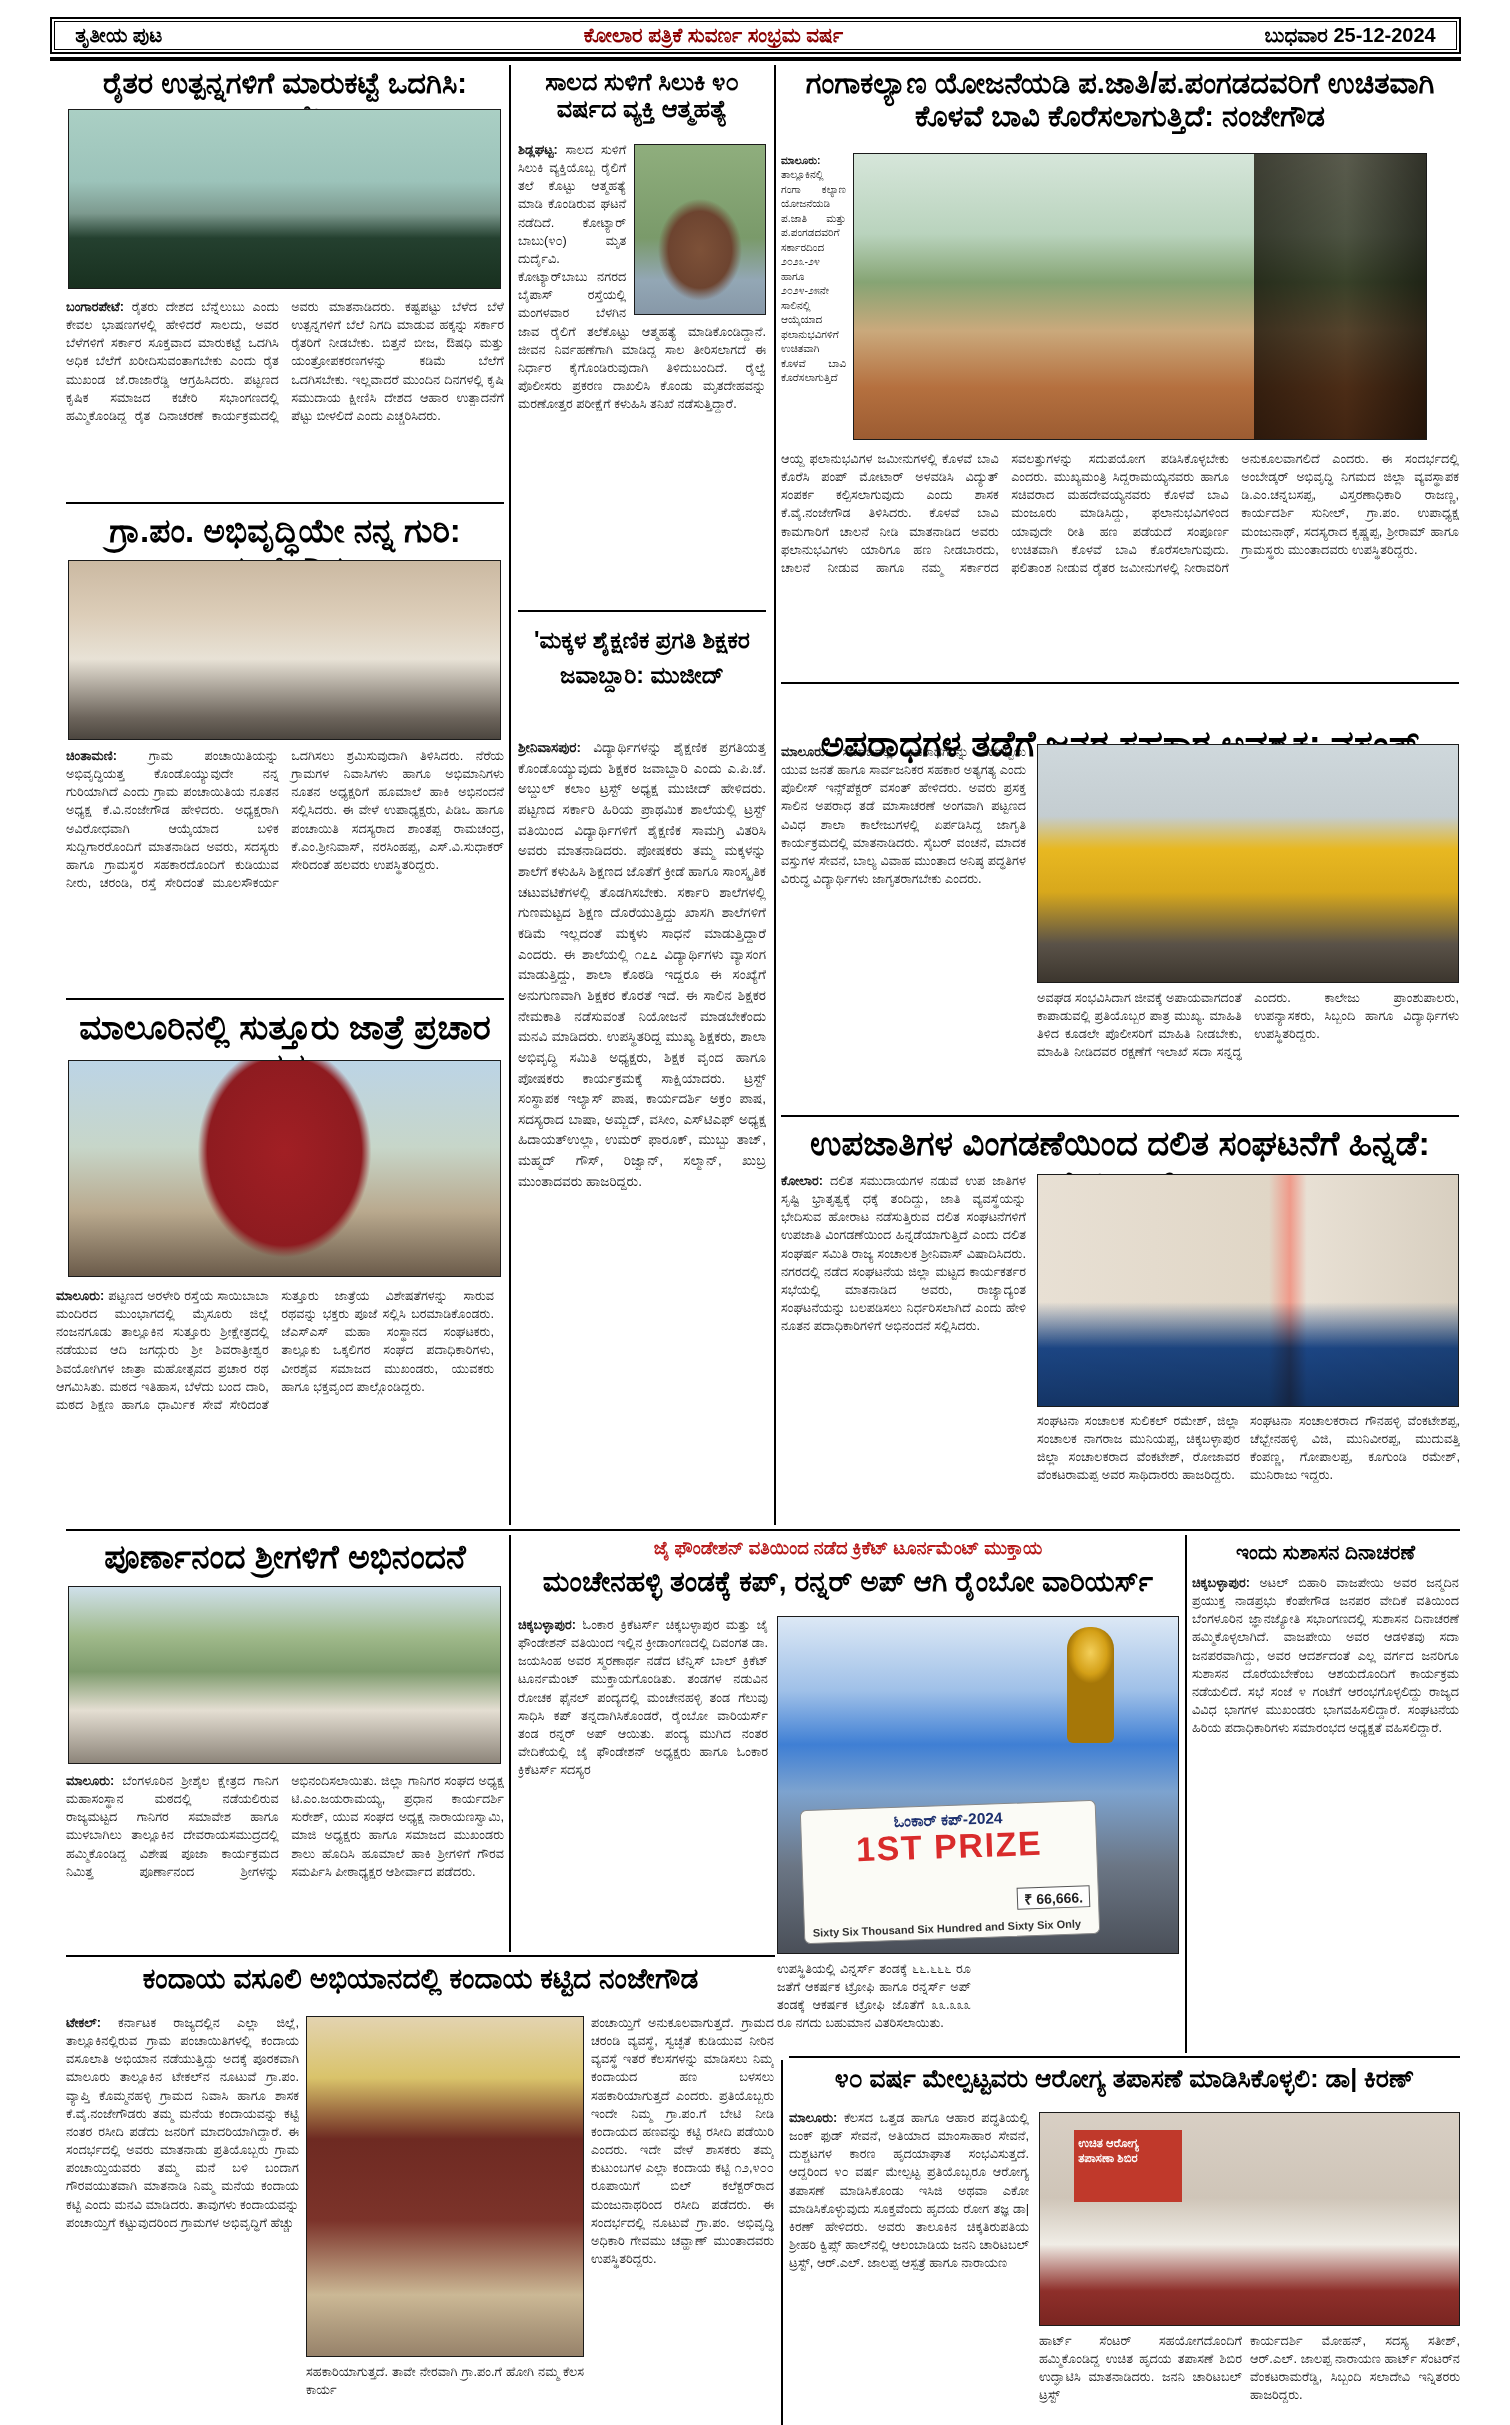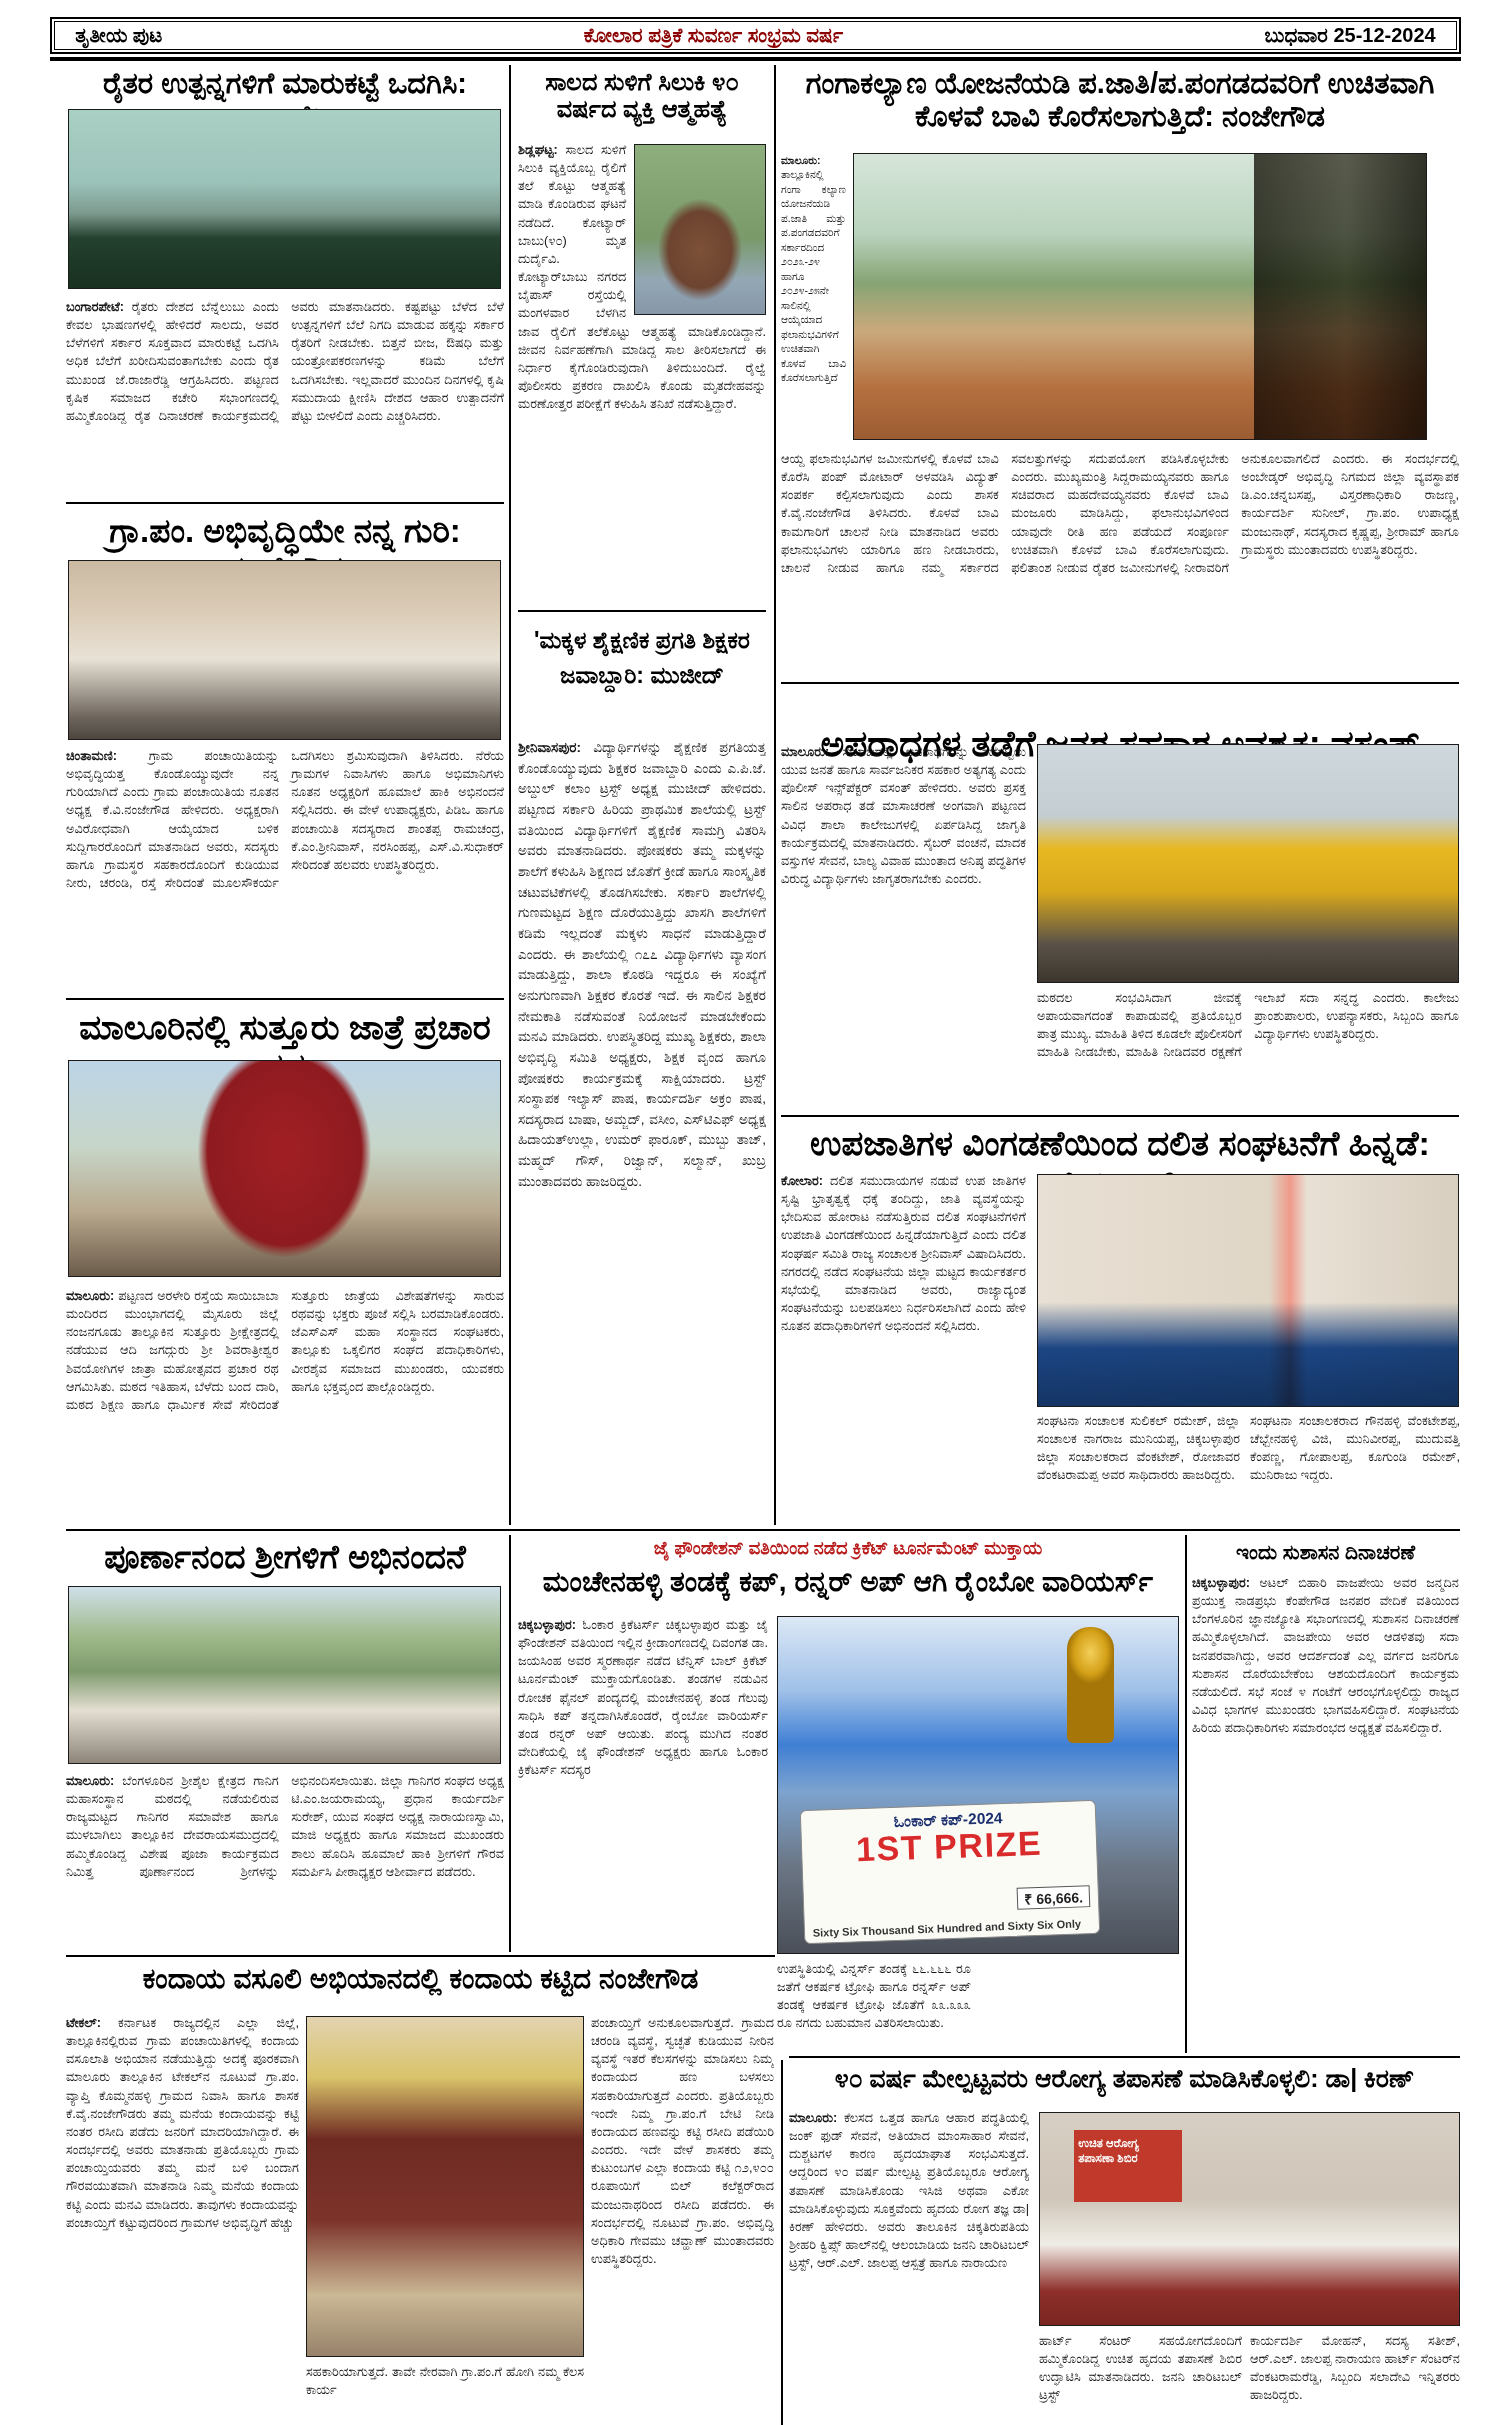--- a/index.html
+++ b/index.html
@@ -115,33 +115,33 @@
 
   <div class="abs hl" style="left:66px;top:512px;width:438px;font-size:33px;">ಗ್ರಾ.ಪಂ. ಅಭಿವೃದ್ಧಿಯೇ ನನ್ನ ಗುರಿ: ನಂಜೇಗೌಡ</div>
   <div class="abs ph ph-a5" style="left:68px;top:560px;width:433px;height:180px;"></div>
   <div class="abs bt cols2" style="left:66px;top:747px;width:438px;height:245px;">
     <span class="dl">ಚಿಂತಾಮಣಿ:</span>
     <span>ಗ್ರಾಮ ಪಂಚಾಯಿತಿಯನ್ನು ಅಭಿವೃದ್ಧಿಯತ್ತ ಕೊಂಡೊಯ್ಯುವುದೇ ನನ್ನ ಗುರಿಯಾಗಿದೆ ಎಂದು ಗ್ರಾಮ ಪಂಚಾಯಿತಿಯ ನೂತನ ಅಧ್ಯಕ್ಷ ಕೆ.ವಿ.ನಂಜೇಗೌಡ ಹೇಳಿದರು. ಅಧ್ಯಕ್ಷರಾಗಿ ಅವಿರೋಧವಾಗಿ ಆಯ್ಕೆಯಾದ ಬಳಿಕ ಸುದ್ದಿಗಾರರೊಂದಿಗೆ ಮಾತನಾಡಿದ ಅವರು, ಸದಸ್ಯರು ಹಾಗೂ ಗ್ರಾಮಸ್ಥರ ಸಹಕಾರದೊಂದಿಗೆ ಕುಡಿಯುವ ನೀರು, ಚರಂಡಿ, ರಸ್ತೆ ಸೇರಿದಂತೆ ಮೂಲಸೌಕರ್ಯ ಒದಗಿಸಲು ಶ್ರಮಿಸುವುದಾಗಿ ತಿಳಿಸಿದರು. ನೆರೆಯ ಗ್ರಾಮಗಳ ನಿವಾಸಿಗಳು ಹಾಗೂ ಅಭಿಮಾನಿಗಳು ನೂತನ ಅಧ್ಯಕ್ಷರಿಗೆ ಹೂಮಾಲೆ ಹಾಕಿ ಅಭಿನಂದನೆ ಸಲ್ಲಿಸಿದರು. ಈ ವೇಳೆ ಉಪಾಧ್ಯಕ್ಷರು, ಪಿಡಿಒ ಹಾಗೂ ಪಂಚಾಯಿತಿ ಸದಸ್ಯರಾದ ಶಾಂತಪ್ಪ ರಾಮಚಂದ್ರ, ಕೆ.ಎಂ.ಶ್ರೀನಿವಾಸ್, ನರಸಿಂಹಪ್ಪ, ಎಸ್.ವಿ.ಸುಧಾಕರ್ ಸೇರಿದಂತೆ ಹಲವರು ಉಪಸ್ಥಿತರಿದ್ದರು.</span>
   </div>
 
   <div class="abs hl" style="left:66px;top:1008px;width:438px;font-size:34px;">ಮಾಲೂರಿನಲ್ಲಿ ಸುತ್ತೂರು ಜಾತ್ರೆ ಪ್ರಚಾರ ರಥ</div>
   <div class="abs ph ph-a6" style="left:68px;top:1060px;width:433px;height:217px;"></div>
-  <div class="abs bt cols2" style="left:66px;top:1287px;width:438px;height:237px;">
+  <div class="abs bt cols2" style="left:56px;top:1287px;width:438px;height:237px;">
     <span class="dl">ಮಾಲೂರು:</span>
     <span>ಪಟ್ಟಣದ ಅರಳೇರಿ ರಸ್ತೆಯ ಸಾಯಿಬಾಬಾ ಮಂದಿರದ ಮುಂಭಾಗದಲ್ಲಿ ಮೈಸೂರು ಜಿಲ್ಲೆ ನಂಜನಗೂಡು ತಾಲ್ಲೂಕಿನ ಸುತ್ತೂರು ಶ್ರೀಕ್ಷೇತ್ರದಲ್ಲಿ ನಡೆಯುವ ಆದಿ ಜಗದ್ಗುರು ಶ್ರೀ ಶಿವರಾತ್ರೀಶ್ವರ ಶಿವಯೋಗಿಗಳ ಜಾತ್ರಾ ಮಹೋತ್ಸವದ ಪ್ರಚಾರ ರಥ ಆಗಮಿಸಿತು. ಮಠದ ಇತಿಹಾಸ, ಬೆಳೆದು ಬಂದ ದಾರಿ, ಮಠದ ಶಿಕ್ಷಣ ಹಾಗೂ ಧಾರ್ಮಿಕ ಸೇವೆ ಸೇರಿದಂತೆ ಸುತ್ತೂರು ಜಾತ್ರೆಯ ವಿಶೇಷತೆಗಳನ್ನು ಸಾರುವ ರಥವನ್ನು ಭಕ್ತರು ಪೂಜೆ ಸಲ್ಲಿಸಿ ಬರಮಾಡಿಕೊಂಡರು. ಜೆಎಸ್‌ಎಸ್ ಮಹಾ ಸಂಸ್ಥಾನದ ಸಂಘಟಕರು, ತಾಲ್ಲೂಕು ಒಕ್ಕಲಿಗರ ಸಂಘದ ಪದಾಧಿಕಾರಿಗಳು, ವೀರಶೈವ ಸಮಾಜದ ಮುಖಂಡರು, ಯುವಕರು ಹಾಗೂ ಭಕ್ತವೃಂದ ಪಾಲ್ಗೊಂಡಿದ್ದರು.</span>
   </div>
 
   <div class="abs hl" style="left:781px;top:723px;width:678px;font-size:36px;">ಅಪರಾಧಗಳ ತಡೆಗೆ ಜನರ ಸಹಕಾರ ಅವಶ್ಯಕ: ವಸಂತ್</div>
   <div class="abs bt" style="left:781px;top:743px;width:245px;height:363px;">
     <span class="dl">ಮಾಲೂರು:</span>
     <span>ಸಮಾಜದಲ್ಲಿ ಅಪರಾಧಗಳನ್ನು ತಡೆಗಟ್ಟಲು ಯುವ ಜನತೆ ಹಾಗೂ ಸಾರ್ವಜನಿಕರ ಸಹಕಾರ ಅತ್ಯಗತ್ಯ ಎಂದು ಪೊಲೀಸ್ ಇನ್ಸ್‌ಪೆಕ್ಟರ್ ವಸಂತ್ ಹೇಳಿದರು. ಅವರು ಪ್ರಸಕ್ತ ಸಾಲಿನ ಅಪರಾಧ ತಡೆ ಮಾಸಾಚರಣೆ ಅಂಗವಾಗಿ ಪಟ್ಟಣದ ವಿವಿಧ ಶಾಲಾ ಕಾಲೇಜುಗಳಲ್ಲಿ ಏರ್ಪಡಿಸಿದ್ದ ಜಾಗೃತಿ ಕಾರ್ಯಕ್ರಮದಲ್ಲಿ ಮಾತನಾಡಿದರು. ಸೈಬರ್ ವಂಚನೆ, ಮಾದಕ ವಸ್ತುಗಳ ಸೇವನೆ, ಬಾಲ್ಯ ವಿವಾಹ ಮುಂತಾದ ಅನಿಷ್ಠ ಪದ್ಧತಿಗಳ ವಿರುದ್ಧ ವಿದ್ಯಾರ್ಥಿಗಳು ಜಾಗೃತರಾಗಬೇಕು ಎಂದರು.</span>
   </div>
   <div class="abs ph ph-a7" style="left:1037px;top:744px;width:422px;height:239px;"></div>
   <div class="abs bt cols2" style="left:1037px;top:989px;width:422px;height:118px;">
-    <span>ಮಠದಲ ಸಂಭವಿಸಿದಾಗ ಜೀವಕ್ಕೆ ಅಪಾಯವಾಗದಂತೆ ಕಾಪಾಡುವಲ್ಲಿ ಪ್ರತಿಯೊಬ್ಬರ ಪಾತ್ರ ಮುಖ್ಯ. ಮಾಹಿತಿ ತಿಳಿದ ಕೂಡಲೇ ಪೊಲೀಸರಿಗೆ ಮಾಹಿತಿ ನೀಡಬೇಕು, ಮಾಹಿತಿ ನೀಡಿದವರ ರಕ್ಷಣೆಗೆ ಇಲಾಖೆ ಸದಾ ಸನ್ನದ್ಧ ಎಂದರು. ಕಾಲೇಜು ಪ್ರಾಂಶುಪಾಲರು, ಉಪನ್ಯಾಸಕರು, ಸಿಬ್ಬಂದಿ ಹಾಗೂ ವಿದ್ಯಾರ್ಥಿಗಳು ಉಪಸ್ಥಿತರಿದ್ದರು.</span>
+    <span>ಅವಘಡ ಸಂಭವಿಸಿದಾಗ ಜೀವಕ್ಕೆ ಅಪಾಯವಾಗದಂತೆ ಕಾಪಾಡುವಲ್ಲಿ ಪ್ರತಿಯೊಬ್ಬರ ಪಾತ್ರ ಮುಖ್ಯ. ಮಾಹಿತಿ ತಿಳಿದ ಕೂಡಲೇ ಪೊಲೀಸರಿಗೆ ಮಾಹಿತಿ ನೀಡಬೇಕು, ಮಾಹಿತಿ ನೀಡಿದವರ ರಕ್ಷಣೆಗೆ ಇಲಾಖೆ ಸದಾ ಸನ್ನದ್ಧ ಎಂದರು. ಕಾಲೇಜು ಪ್ರಾಂಶುಪಾಲರು, ಉಪನ್ಯಾಸಕರು, ಸಿಬ್ಬಂದಿ ಹಾಗೂ ವಿದ್ಯಾರ್ಥಿಗಳು ಉಪಸ್ಥಿತರಿದ್ದರು.</span>
   </div>
 
   <div class="abs hl" style="left:781px;top:1124px;width:678px;font-size:34px;">ಉಪಜಾತಿಗಳ ವಿಂಗಡಣೆಯಿಂದ ದಲಿತ ಸಂಘಟನೆಗೆ ಹಿನ್ನಡೆ: ಶ್ರೀನಿವಾಸ್</div>
   <div class="abs bt" style="left:781px;top:1172px;width:245px;height:350px;">
     <span class="dl">ಕೋಲಾರ:</span>
     <span>ದಲಿತ ಸಮುದಾಯಗಳ ನಡುವೆ ಉಪ ಜಾತಿಗಳ ಸೃಷ್ಟಿ ಭ್ರಾತೃತ್ವಕ್ಕೆ ಧಕ್ಕೆ ತಂದಿದ್ದು, ಜಾತಿ ವ್ಯವಸ್ಥೆಯನ್ನು ಭೇದಿಸುವ ಹೋರಾಟ ನಡೆಸುತ್ತಿರುವ ದಲಿತ ಸಂಘಟನೆಗಳಿಗೆ ಉಪಜಾತಿ ವಿಂಗಡಣೆಯಿಂದ ಹಿನ್ನಡೆಯಾಗುತ್ತಿದೆ ಎಂದು ದಲಿತ ಸಂಘರ್ಷ ಸಮಿತಿ ರಾಜ್ಯ ಸಂಚಾಲಕ ಶ್ರೀನಿವಾಸ್ ವಿಷಾದಿಸಿದರು. ನಗರದಲ್ಲಿ ನಡೆದ ಸಂಘಟನೆಯ ಜಿಲ್ಲಾ ಮಟ್ಟದ ಕಾರ್ಯಕರ್ತರ ಸಭೆಯಲ್ಲಿ ಮಾತನಾಡಿದ ಅವರು, ರಾಜ್ಯಾದ್ಯಂತ ಸಂಘಟನೆಯನ್ನು ಬಲಪಡಿಸಲು ನಿರ್ಧರಿಸಲಾಗಿದೆ ಎಂದು ಹೇಳಿ ನೂತನ ಪದಾಧಿಕಾರಿಗಳಿಗೆ ಅಭಿನಂದನೆ ಸಲ್ಲಿಸಿದರು.</span>
   </div>
   <div class="abs ph ph-a8" style="left:1037px;top:1174px;width:422px;height:233px;"></div>
   <div class="abs bt" style="left:1037px;top:1412px;width:203px;height:110px;">
     <span>ಸಂಘಟನಾ ಸಂಚಾಲಕ ಸುಲಿಕಲ್ ರಮೇಶ್, ಜಿಲ್ಲಾ ಸಂಚಾಲಕ ನಾಗರಾಜ ಮುನಿಯಪ್ಪ, ಚಿಕ್ಕಬಳ್ಳಾಪುರ ಜಿಲ್ಲಾ ಸಂಚಾಲಕರಾದ ವೆಂಕಟೇಶ್, ರೋಜಾವರ ವೆಂಕಟರಾಮಪ್ಪ ಅವರ ಸಾಥಿದಾರರು ಹಾಜರಿದ್ದರು.</span>

